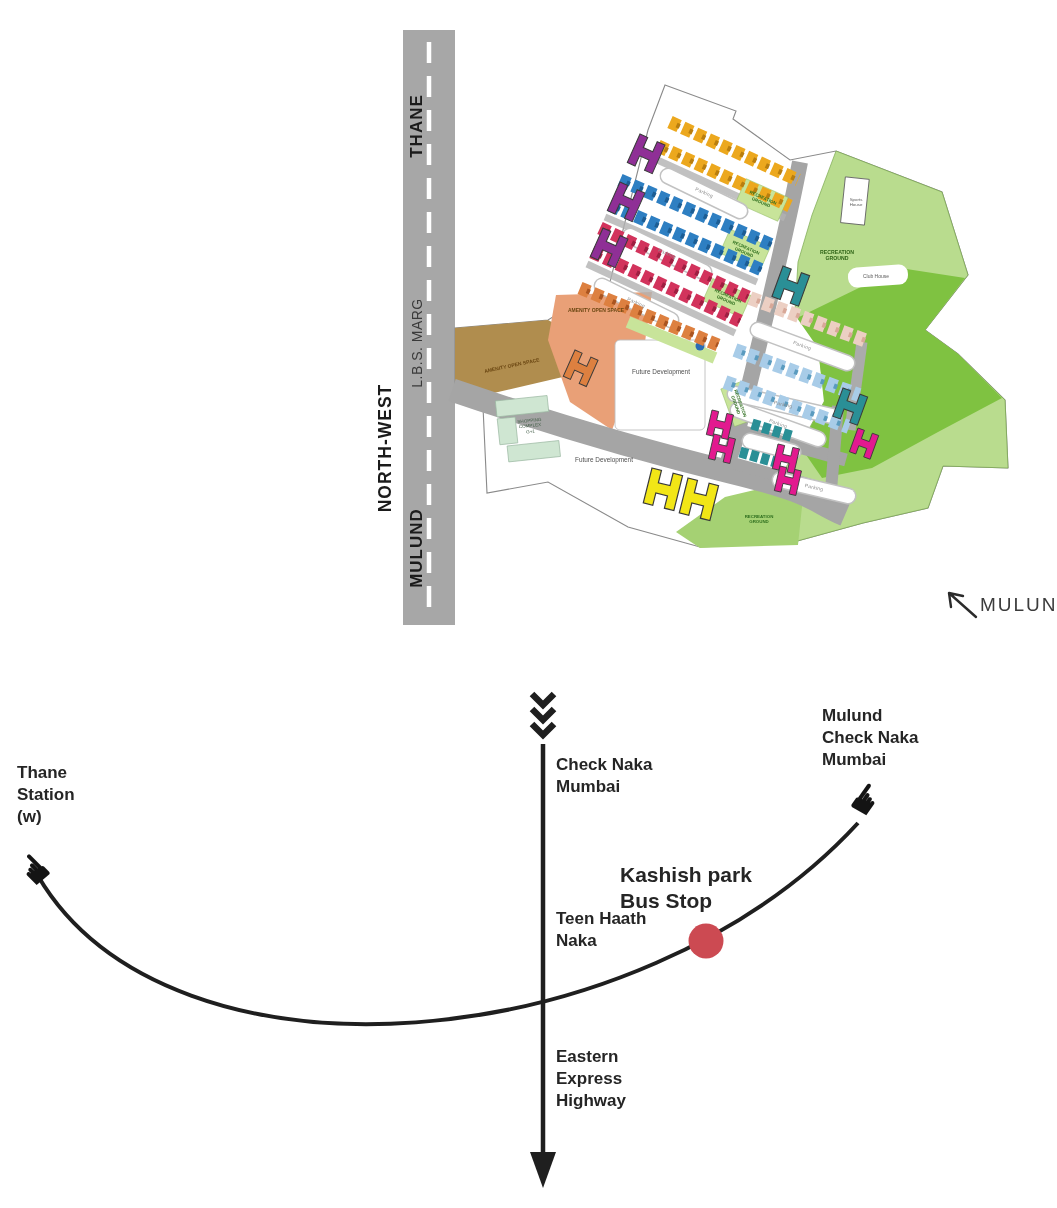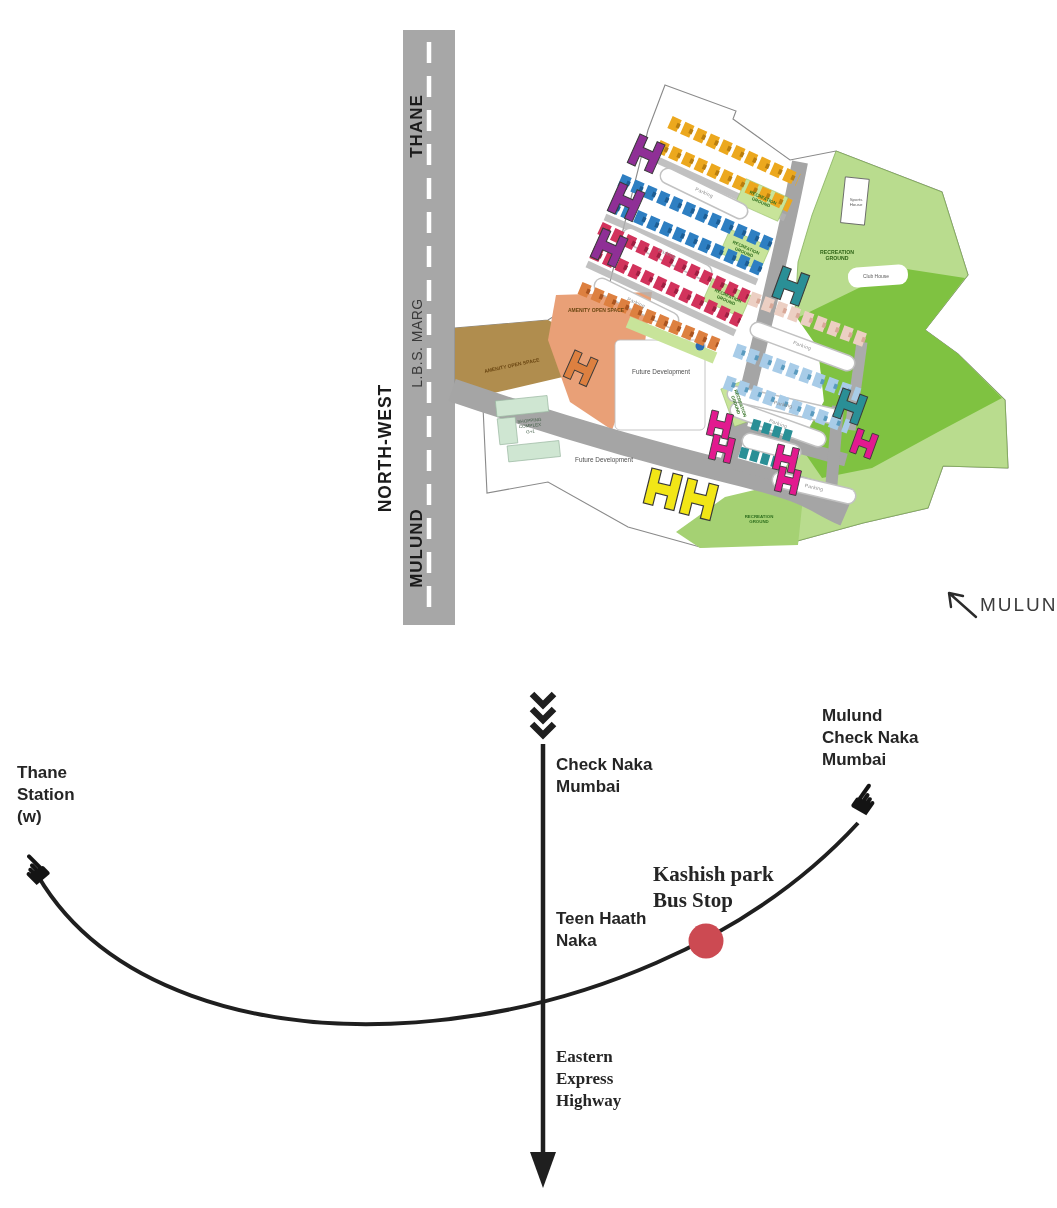--- a/index.html
+++ b/index.html
@@ -228,22 +228,22 @@
 <div class="north-text" style="left:980px;top:594px;">MULUND</div>
 
 <div class="schem" style="left:17px;top:762px;">Thane
 Station
 (w)</div>
 <div class="schem" style="left:556px;top:754px;">Check Naka
 Mumbai</div>
 <div class="schem" style="left:822px;top:705px;">Mulund
 Check Naka
 Mumbai</div>
-<div class="schem big" style="left:653px;top:862px;font-family:Liberation Serif, serif;">Kashish park
+<div class="schem big" style="left:620px;top:862px;">Kashish park
 Bus Stop</div>
 <div class="schem" style="left:556px;top:908px;">Teen Haath
 Naka</div>
-<div class="schem" style="left:556px;top:1046px;font-family:Liberation Serif, serif;">Eastern
+<div class="schem" style="left:556px;top:1046px;">Eastern
 Express
 Highway</div>
 
 <div class="hand" style="--r:45deg;left:34px;top:869px;">☚</div>
 <div class="hand" style="--r:-55deg;left:866px;top:799px;">☛</div>
 
 </body></html>

